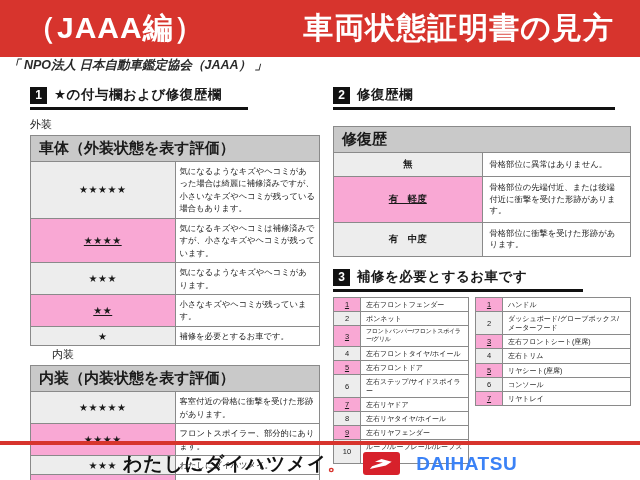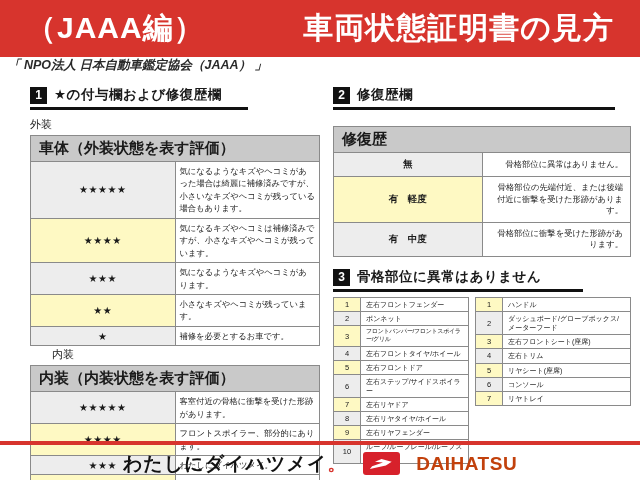--- a/index.html
+++ b/index.html
@@ -26,49 +26,49 @@
   .sec.s3{width:250px;margin-top:11px;}
 
   .grp-label{font-weight:normal;font-size:11px;margin:7px 0 3px 0;}
   .grp-label.second{margin-top:1px;padding-left:22px;}
 
   
   table{border-collapse:collapse;width:100%;table-layout:fixed;}
   td{border:1px solid #8a8a8a;vertical-align:middle;box-sizing:border-box;}
   tr.hdr td{background:#c9c9c9;font-weight:bold;font-size:15px;padding:3px 8px;}
   tr.light td.key{background:#ededed;}
-  tr.dark  td.key{background:#fef9c3;}
+  tr.dark  td.key{background:#f9a8d4;text-decoration:underline;}
 
   
   .rating .key{width:66px;text-align:center;font-weight:bold;font-size:10px;letter-spacing:0.5px;padding:2px;}
   .rating .desc{font-size:8.3px;padding:3px 4px;line-height:1.5;background:#fff;color:#222;}
 
   
   .repair{margin-top:16px;}
   .repair .key{width:66px;text-align:center;font-weight:bold;font-size:9.5px;padding:5px 2px;}
-  .repair .desc{font-size:8.3px;padding:5px 7px;line-height:1.4;background:#fff;color:#222;text-align:right;}
+  .repair .desc{font-size:8.3px;padding:5px 7px;line-height:1.4;background:#fff;color:#222;}
 
   
   .lists{display:flex;gap:6px;margin-top:5px;align-items:flex-start;}
   .plist{font-size:7px;}
   .plist.bodyl{width:136px;flex:0 0 136px;}
   .plist.intl{width:156px;flex:0 0 156px;}
   .plist .key{width:27px;text-align:center;font-size:7.5px;padding:2px 0;}
   .plist .name{padding:2px 5px;line-height:1.3;background:#fff;color:#222;}
   .plist .tiny{font-size:6px;letter-spacing:-0.3px;}
 
   
   .redrule{position:absolute;left:0;top:441px;width:640px;height:4px;background:#d7342d;}
   .footer{position:absolute;left:0;top:447px;width:640px;height:33px;
           display:flex;align-items:center;justify-content:center;gap:16px;}
   .slogan{font-weight:900;font-size:19px;letter-spacing:1px;color:#111;white-space:nowrap;}
   .slogan .period{color:#d7342d;}
   .dmark{width:37px;height:23px;background:#d7212b;border-radius:3px;
          display:flex;align-items:center;justify-content:center;flex:0 0 auto;}
-  .brand{color:#c2410c;font-weight:900;font-size:19px;letter-spacing:0.5px;white-space:nowrap;}
+  .brand{color:#3b82f6;font-weight:900;font-size:19px;letter-spacing:0.5px;white-space:nowrap;}
 </style>
 </head>
 <body>
 
 <div class="page">
 
   <div class="banner">
     <span class="t">（JAAA編）</span>
     <span class="t">車両状態証明書の見方</span>
   </div>
@@ -162,21 +162,21 @@
       </tr>
       <tr class="light">
         <td class="key">有　中度</td>
         <td class="desc">骨格部位に衝撃を受けた形跡があります。</td>
       </tr>
     </tbody>
       </table>
 
     <div class="sec s3">
       <span class="badge">3</span>
-      <span class="st">骨格部位に異常はありません</span>
+      <span class="st">補修を必要とするお車です</span>
     </div>
 
     <div class="lists">
 
       <table class="plist bodyl">
         <tbody>
             <tr class="dark">
           <td class="key">1</td>
           <td class="name">左右フロントフェンダー</td>
         </tr>

